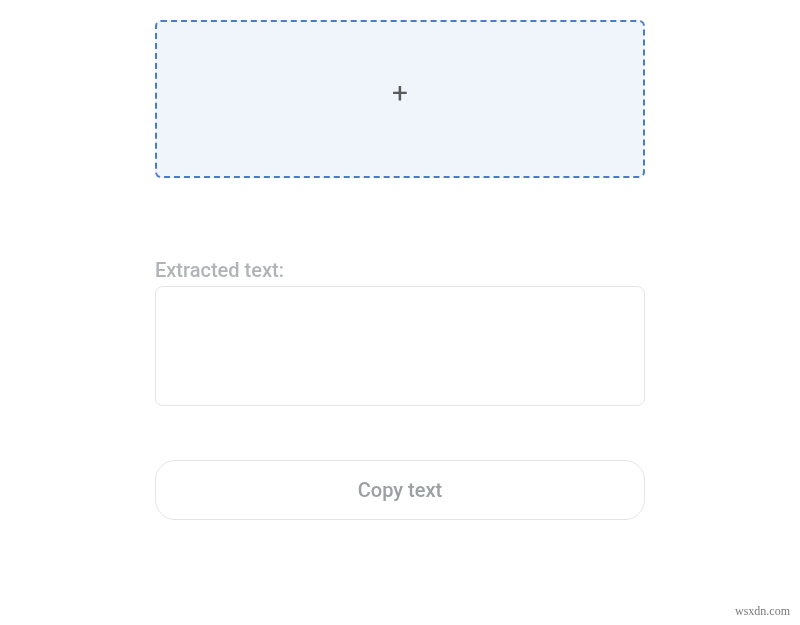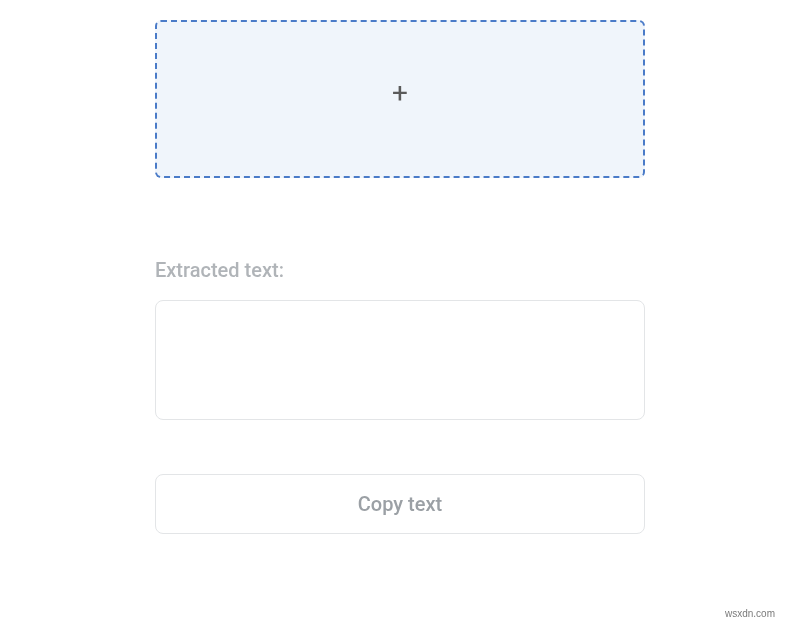--- a/index.html
+++ b/index.html
@@ -40,58 +40,58 @@
     }
     .dropzone-text {
       color: #5a5a5a;
       font-size: 21px;
       font-weight: 400;
     }
     .extracted-label {
       color: #b0b4b8;
       font-size: 20px;
       font-weight: 500;
-      margin-bottom: 18px;
+      margin-bottom: 4px;
     }
     .output-box {
       border: 1px solid #e3e5e7;
       border-radius: 8px;
       height: 120px;
       width: 100%;
       background: #ffffff;
       margin-bottom: 50px;
       padding: 10px;
       font-size: 16px;
       color: #555;
       resize: none;
       outline: none;
       font-family: inherit;
     }
     .copy-button {
       border: 1px solid #e3e5e7;
-      border-radius: 8px;
+      border-radius: 20px;
       height: 60px;
       width: 100%;
       background: #ffffff;
       color: #9ba0a5;
       font-size: 20px;
       font-weight: 500;
       cursor: pointer;
       display: flex;
       align-items: center;
       justify-content: center;
       font-family: inherit;
     }
     .watermark {
       position: absolute;
       bottom: 6px;
-      right: 25px;
-      font-size: 10px;
+      right: 10px;
+      font-size: 12px;
       color: #7a7a7a;
-      font-family: Liberation Sans, sans-serif;
+      font-family: Liberation Serif, serif;
     }
   </style>
 </head>
 <body>
 
 <div class="container">
 
   <div class="dropzone">
     <div class="plus-icon">+</div>
   </div>

